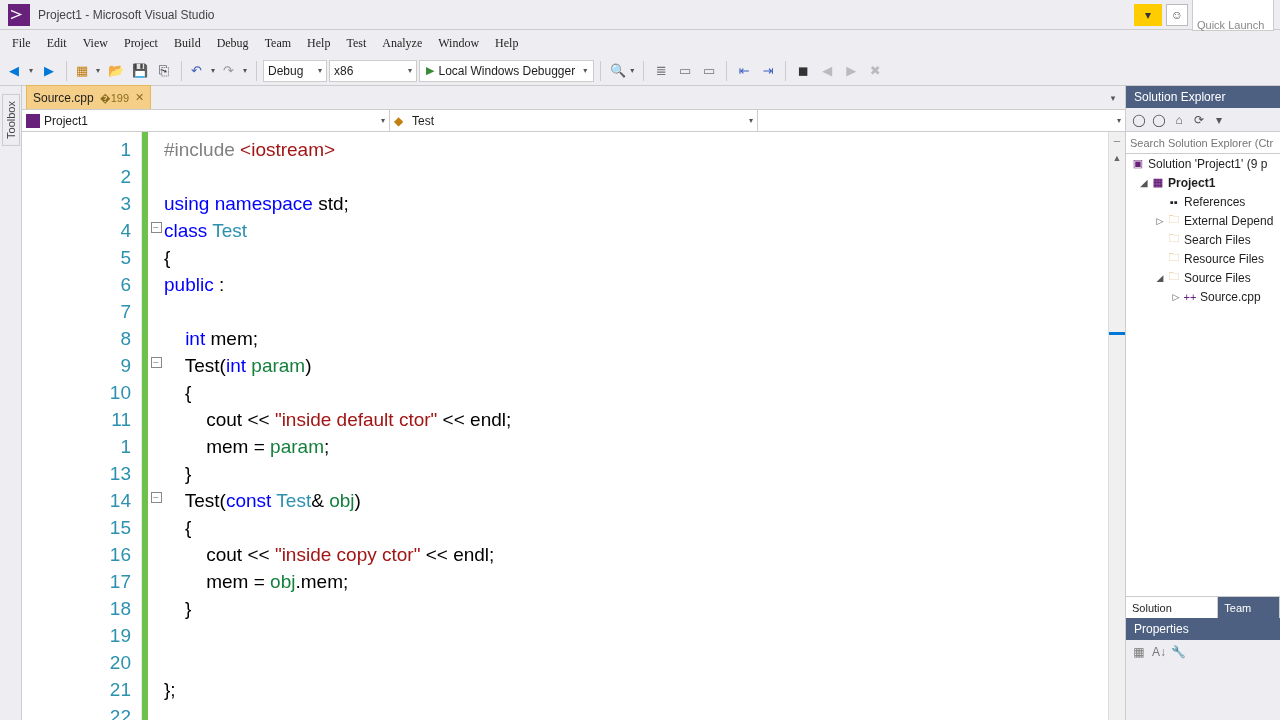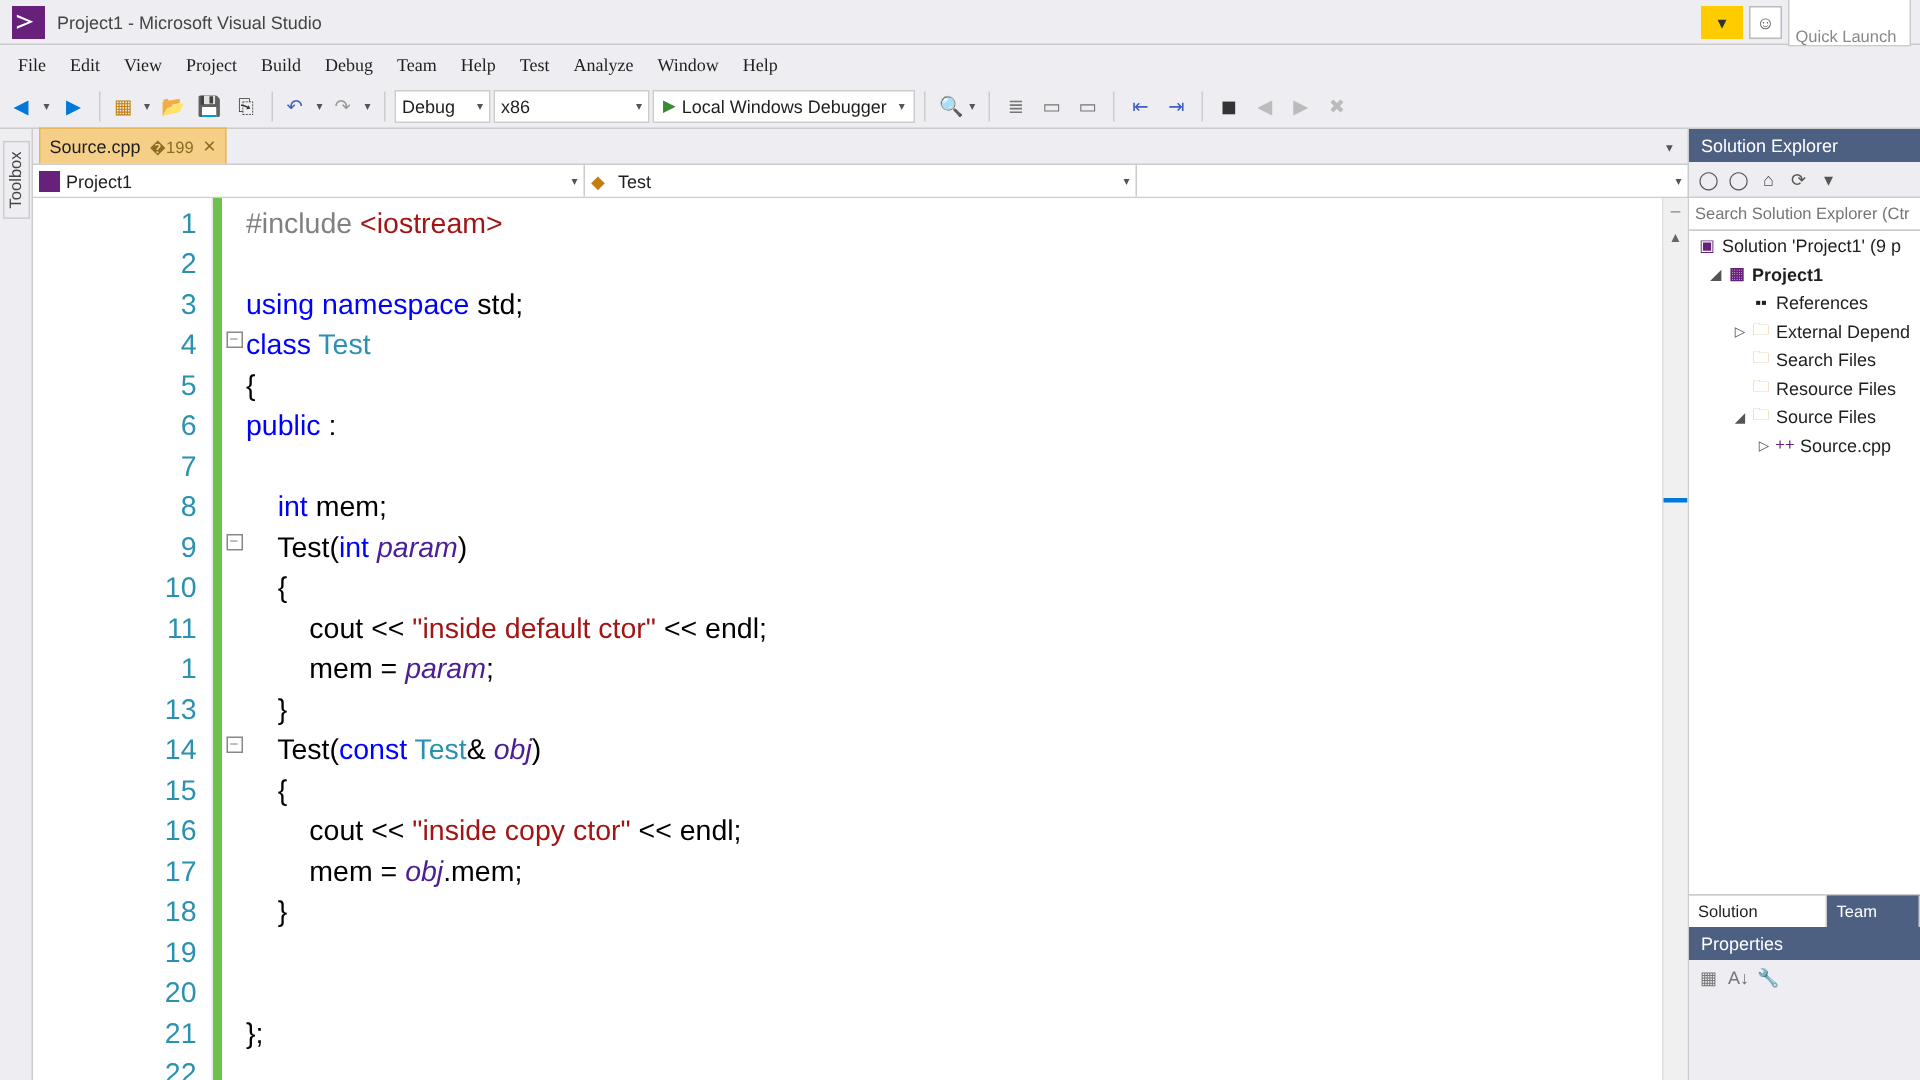--- a/index.html
+++ b/index.html
@@ -57,21 +57,21 @@
 .gutter { width: 120px; background: #fff; text-align: right; font-family: Consolas, monospace; font-size: 19px; color: #2b91af; padding-right: 10px; padding-top: 4px; border-right: 1px solid #e8e8e8; user-select: none; }
 .gutter div { height: 27px; line-height: 27px; }
 .change-bar { width: 6px; background: #6cc24a; }
 .fold-col { width: 16px; background: #fff; font-family: Consolas, monospace; font-size: 11px; color: #888; text-align: center; }
 .fold-col div { height: 27px; line-height: 27px; }
 .fold-box { display: inline-block; width: 11px; height: 11px; border: 1px solid #888; line-height: 9px; font-size: 10px; background: #fff; vertical-align: middle; }
 .code { flex: 1; font-family: Consolas, monospace; font-size: 19px; line-height: 27px; padding-top: 4px; white-space: pre; color: #000; }
 .kw { color: #0000ff; }
 .typ { color: #2b91af; }
 .str { color: #a31515; }
-.param { color: #4c1d95; font-style: italic; }
+.param { color: #15803d; }
 .inc { color: #808080; }
 .inc-file { color: #a31515; }
 
 .vscroll { width: 17px; background: #f0f0f0; border-left: 1px solid #ddd; position: relative; }
 .vscroll .nav-btn { height: 17px; width: 100%; display: flex; align-items: center; justify-content: center; color: #666; font-size: 9px; background: #f0f0f0; }
 .vscroll .mark { position: absolute; left: 0; right: 0; height: 3px; background: #0078d7; }
 
 
 .right-panel { width: 155px; display: flex; flex-direction: column; border-left: 1px solid #ccc; background: #a3a3a3; }
 .panel-title { height: 22px; background: #4d6082; color: #fff; font-size: 12px; line-height: 22px; padding-left: 8px; }
@@ -156,21 +156,21 @@
       <span style="color:#4060c0">↶</span>
     </div>
   <div class="toolbtn small-arrow">
       <span style="color:#999">↷</span>
     </div>
   <div class="tool-sep"></div>
   <div class="tool-select" style="width:64px">
       <span>Debug</span>
       <span class="arrow">▾</span>
     </div>
-  <div class="tool-select" style="width:104px">
+  <div class="tool-select" style="width:88px">
       <span>x86</span>
       <span class="arrow">▾</span>
     </div>
   <div class="debug-btn">
       <span class="tri">▶</span>
       <span>Local Windows Debugger</span>
       <span class="dd">▾</span>
     </div>
   <div class="tool-sep"></div>
   <div class="toolbtn small-arrow">

